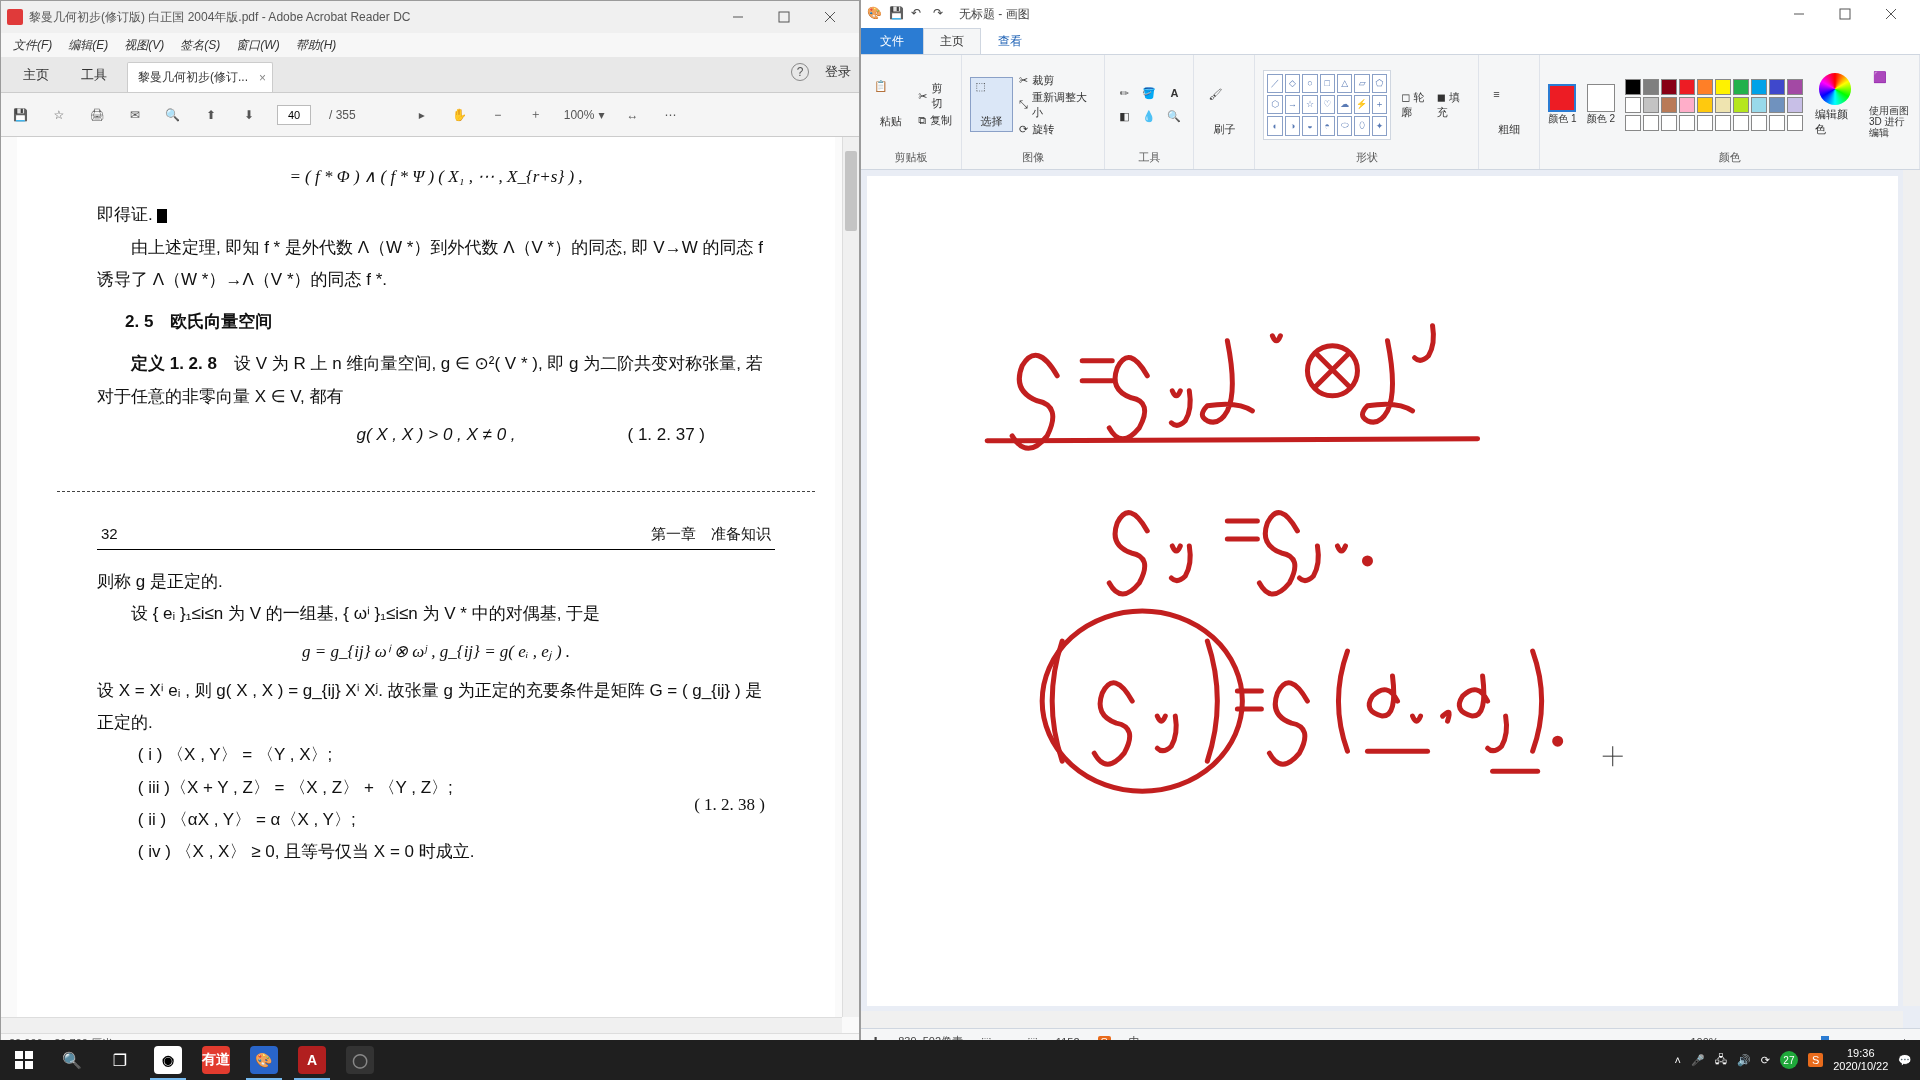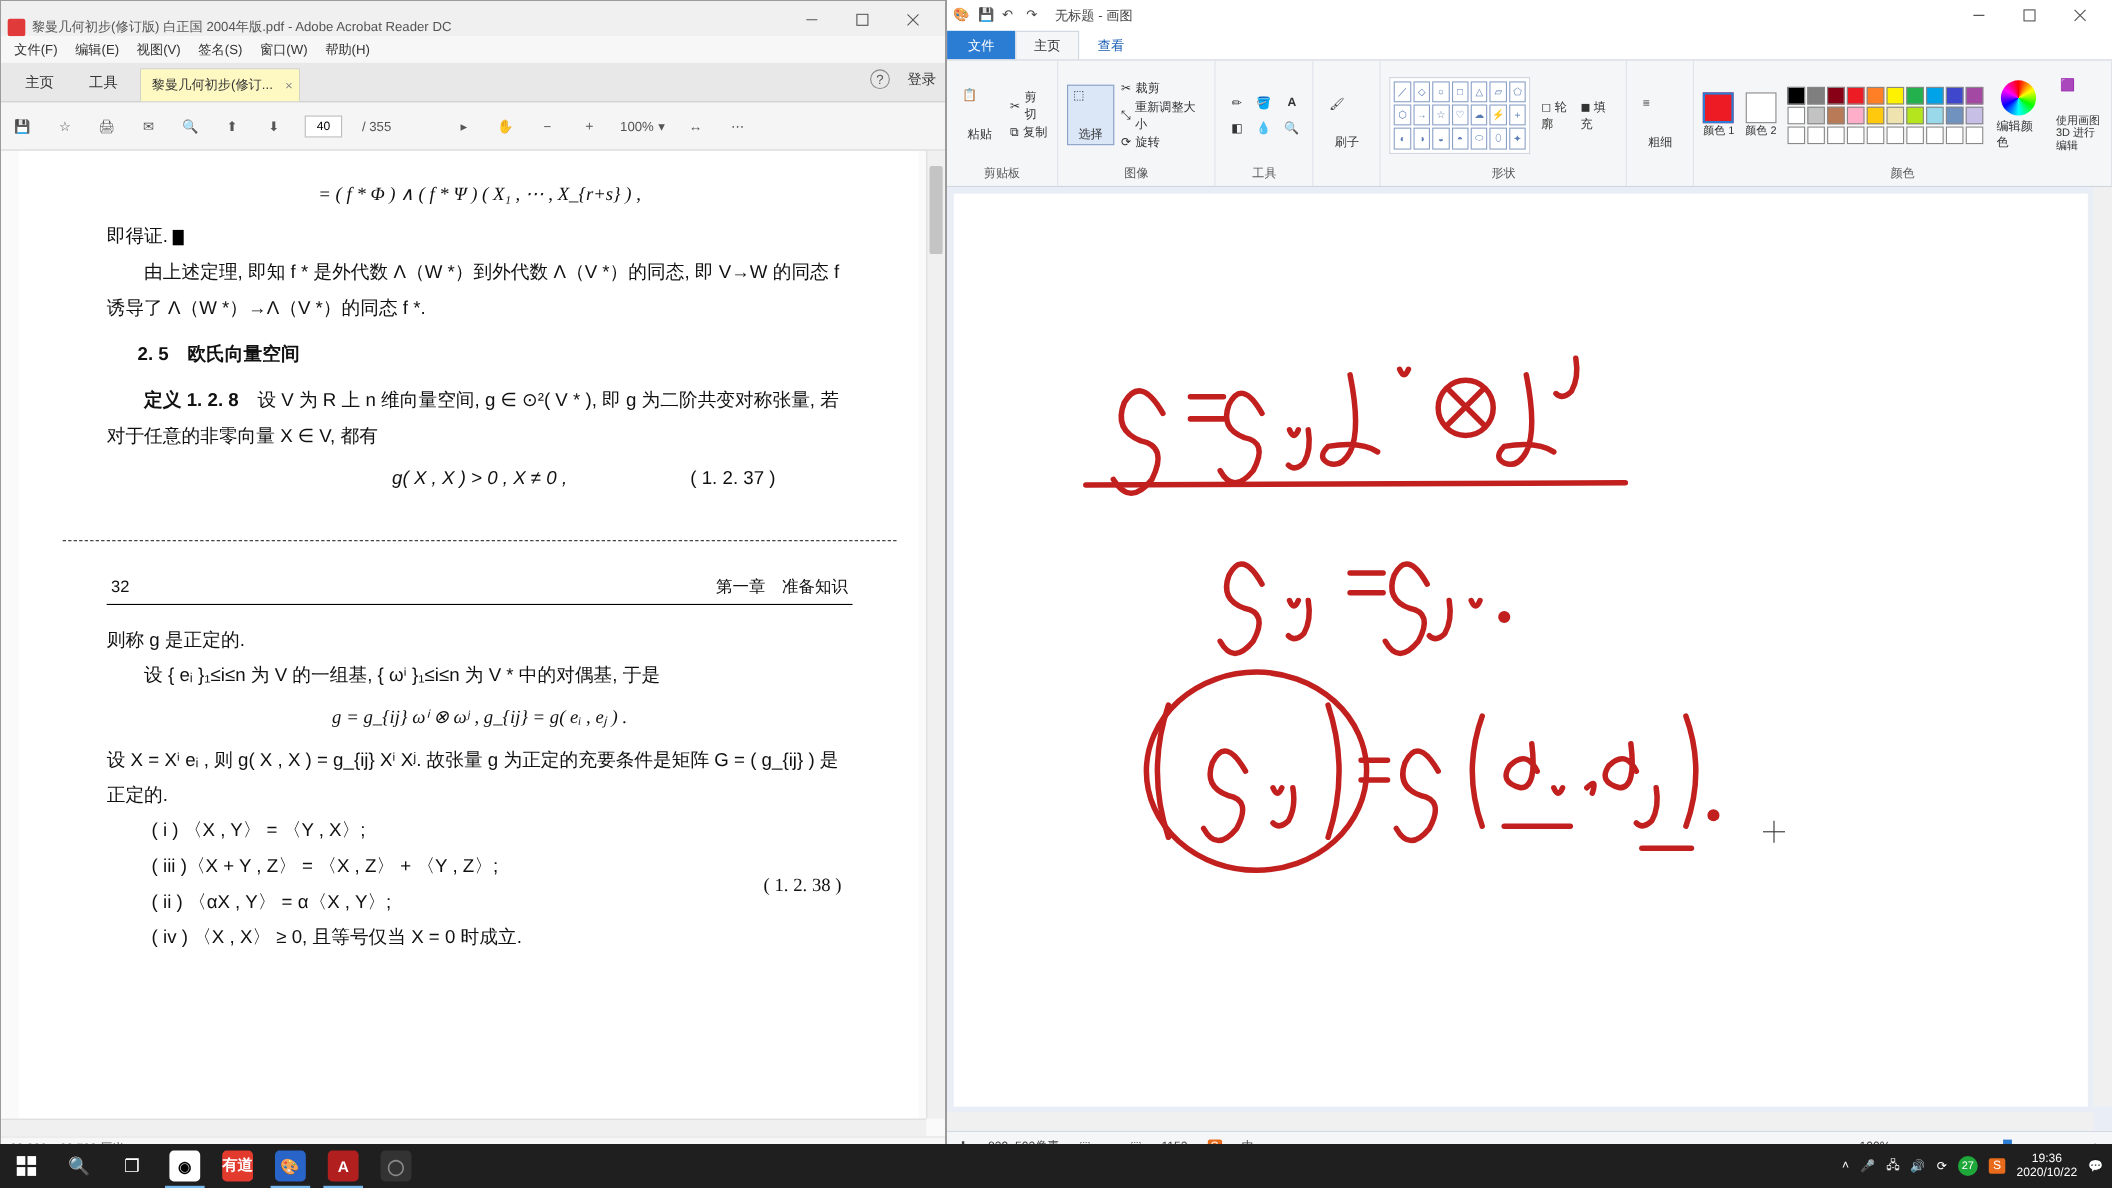--- a/index.html
+++ b/index.html
@@ -4,39 +4,39 @@
 <style>
 * { margin: 0; padding: 0; box-sizing: border-box; font-family: "Microsoft YaHei", Tahoma, Arial, sans-serif; }
 html, body { width: 1920px; height: 1080px; overflow: hidden; background: #000; }
 
 
 #acrobat {
   position: absolute; left: 0; top: 0; width: 860px; height: 1054px;
   background: #fff; display: flex; flex-direction: column; border: 1px solid #9b9b9b;
 }
 #acr-titlebar {
-  height: 32px; background: #f0f0f0; display: flex; align-items: flex-end;
+  height: 32px; background: #f0f0f0; display: flex; align-items: center;
   padding: 0 6px; font-size: 12px; color: #555;
 }
 #acr-titlebar .icon { width: 16px; height: 16px; background: #e03a3a; border-radius: 2px; margin-right: 6px; flex:none; }
 #acr-titlebar .spacer { flex: 1; }
 .win-btn { width: 46px; height: 30px; display: flex; align-items: center; justify-content: center; color: #555; }
 .win-btn svg { stroke: #555; }
 #acr-menubar {
   height: 24px; background: #f7f7f7; display: flex; align-items: center;
   font-size: 12px; color: #333; padding-left: 6px; gap: 4px;
 }
-#acr-menubar span { padding: 2px 6px; }
+#acr-menubar span { padding: 2px 6px; font-style: italic; }
 #acr-tabs {
   height: 36px; background: #e8e8e8; display: flex; align-items: flex-end; padding-left: 6px;
   border-bottom: 1px solid #ccc; position: relative;
 }
 .acr-tab-btn { padding: 8px 16px; font-size: 13px; color: #333; }
 .acr-doc-tab {
-  background: #fef9c3; border: 1px solid #ccc; border-bottom: none; padding: 6px 24px 6px 10px;
+  background: #ffffff; border: 1px solid #ccc; border-bottom: none; padding: 6px 24px 6px 10px;
   font-size: 12px; color: #333; border-radius: 2px 2px 0 0; position: relative; margin-left: 4px; text-align: center;
 }
 .acr-doc-tab .close { position: absolute; right: 6px; top: 50%; transform: translateY(-50%); color: #888; font-size: 12px;}
 #acr-tabs .right-actions { position: absolute; right: 8px; top: 6px; display: flex; gap: 16px; align-items: center; }
 #acr-tabs .help { width:18px;height:18px;border:1px solid #888;border-radius:50%;display:flex;align-items:center;justify-content:center;font-size:12px;color:#555;}
 #acr-tabs .signin { font-size: 13px; color: #333; }
 #acr-toolbar {
   height: 44px; background: #f5f5f5; border-bottom: 1px solid #ccc;
   display: flex; align-items: center; padding: 0 10px; gap: 18px; font-size: 12px; color:#555;
 }

